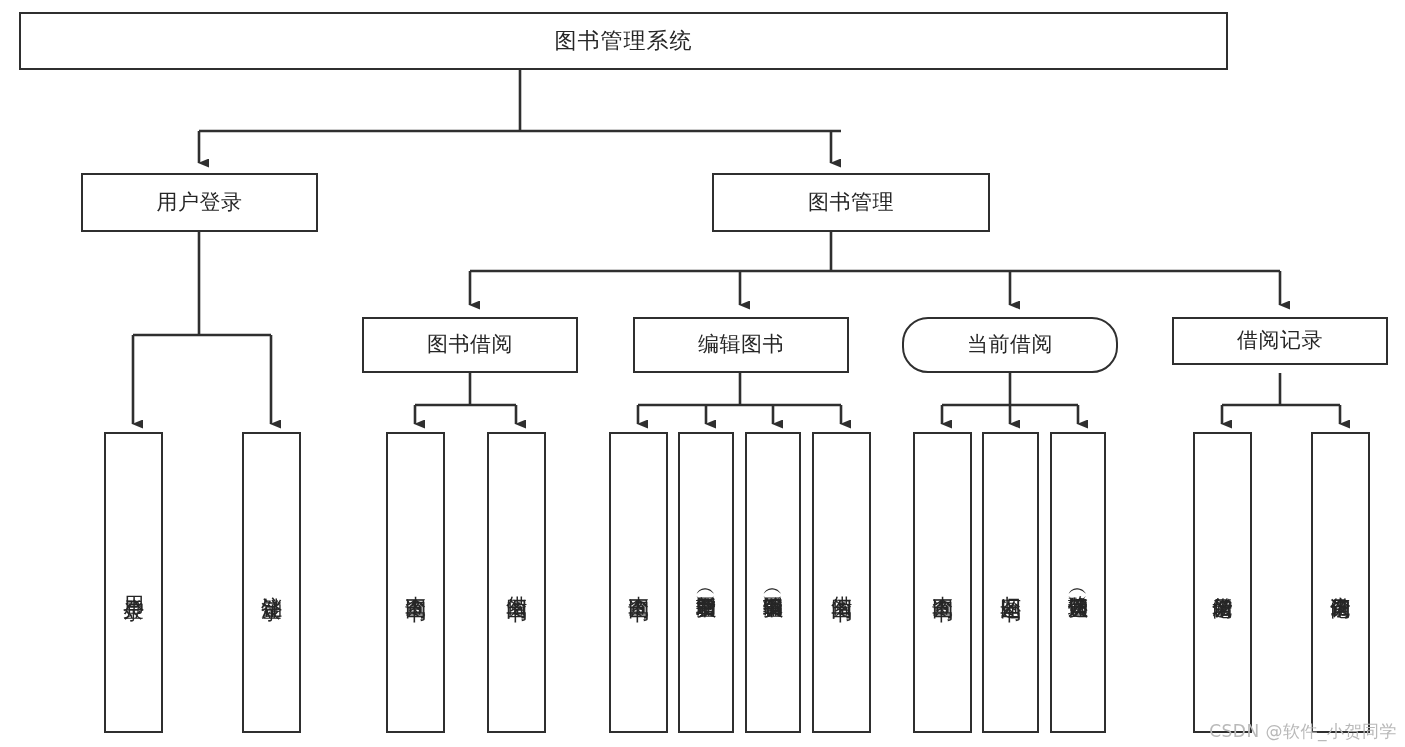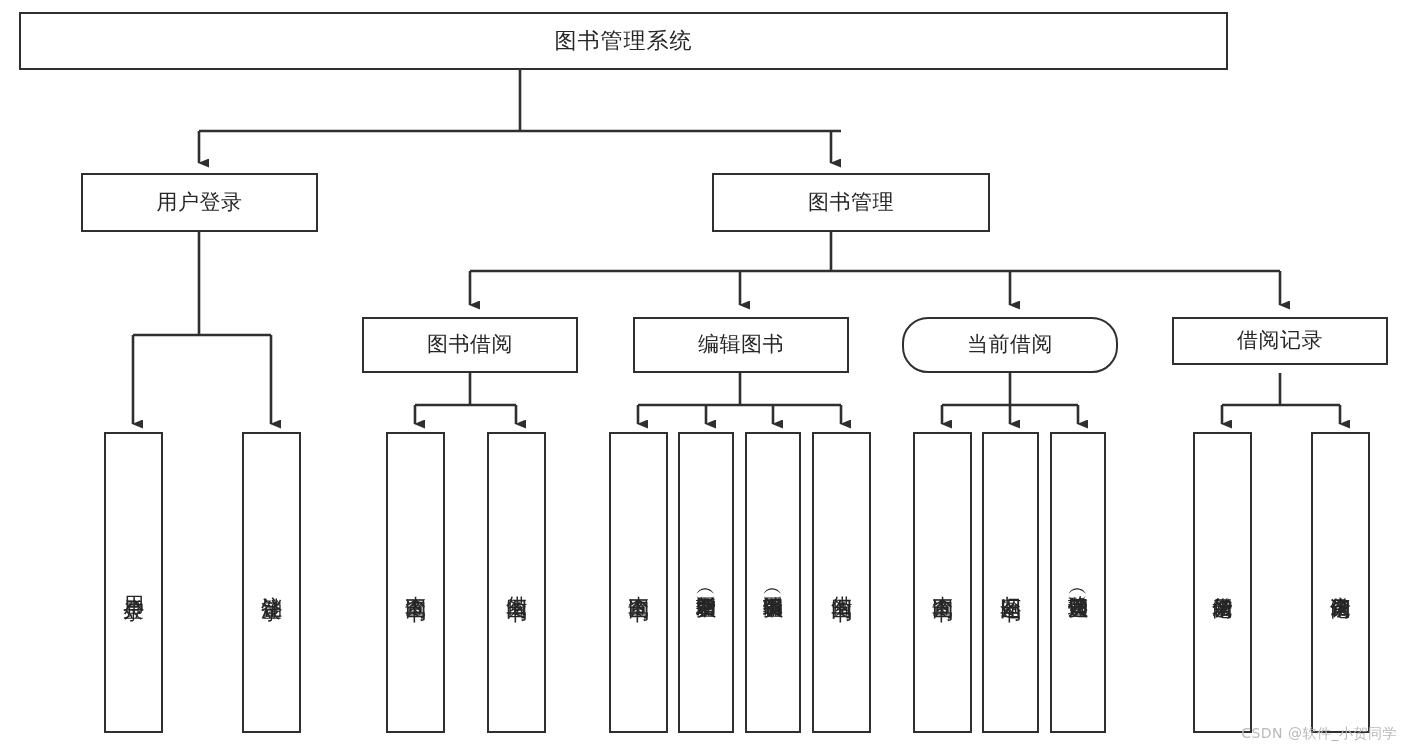--- a/index.html
+++ b/index.html
@@ -68,21 +68,21 @@
     white-space: nowrap;
   }
   .node.vert.tight .label {
     font-size: 20px;
     letter-spacing: 0.5px;
   }
   .watermark {
     position: absolute;
     right: 8px;
     bottom: 4px;
-    font-size: 14px;
+    font-size: 17px;
     color: #b9b9b9;
     font-family: "DejaVu Sans", "Liberation Sans", sans-serif;
     letter-spacing: 0.5px;
     user-select: none;
   }
 </style>
 </head>
 <body>
 
 <div id="diagram-root">

